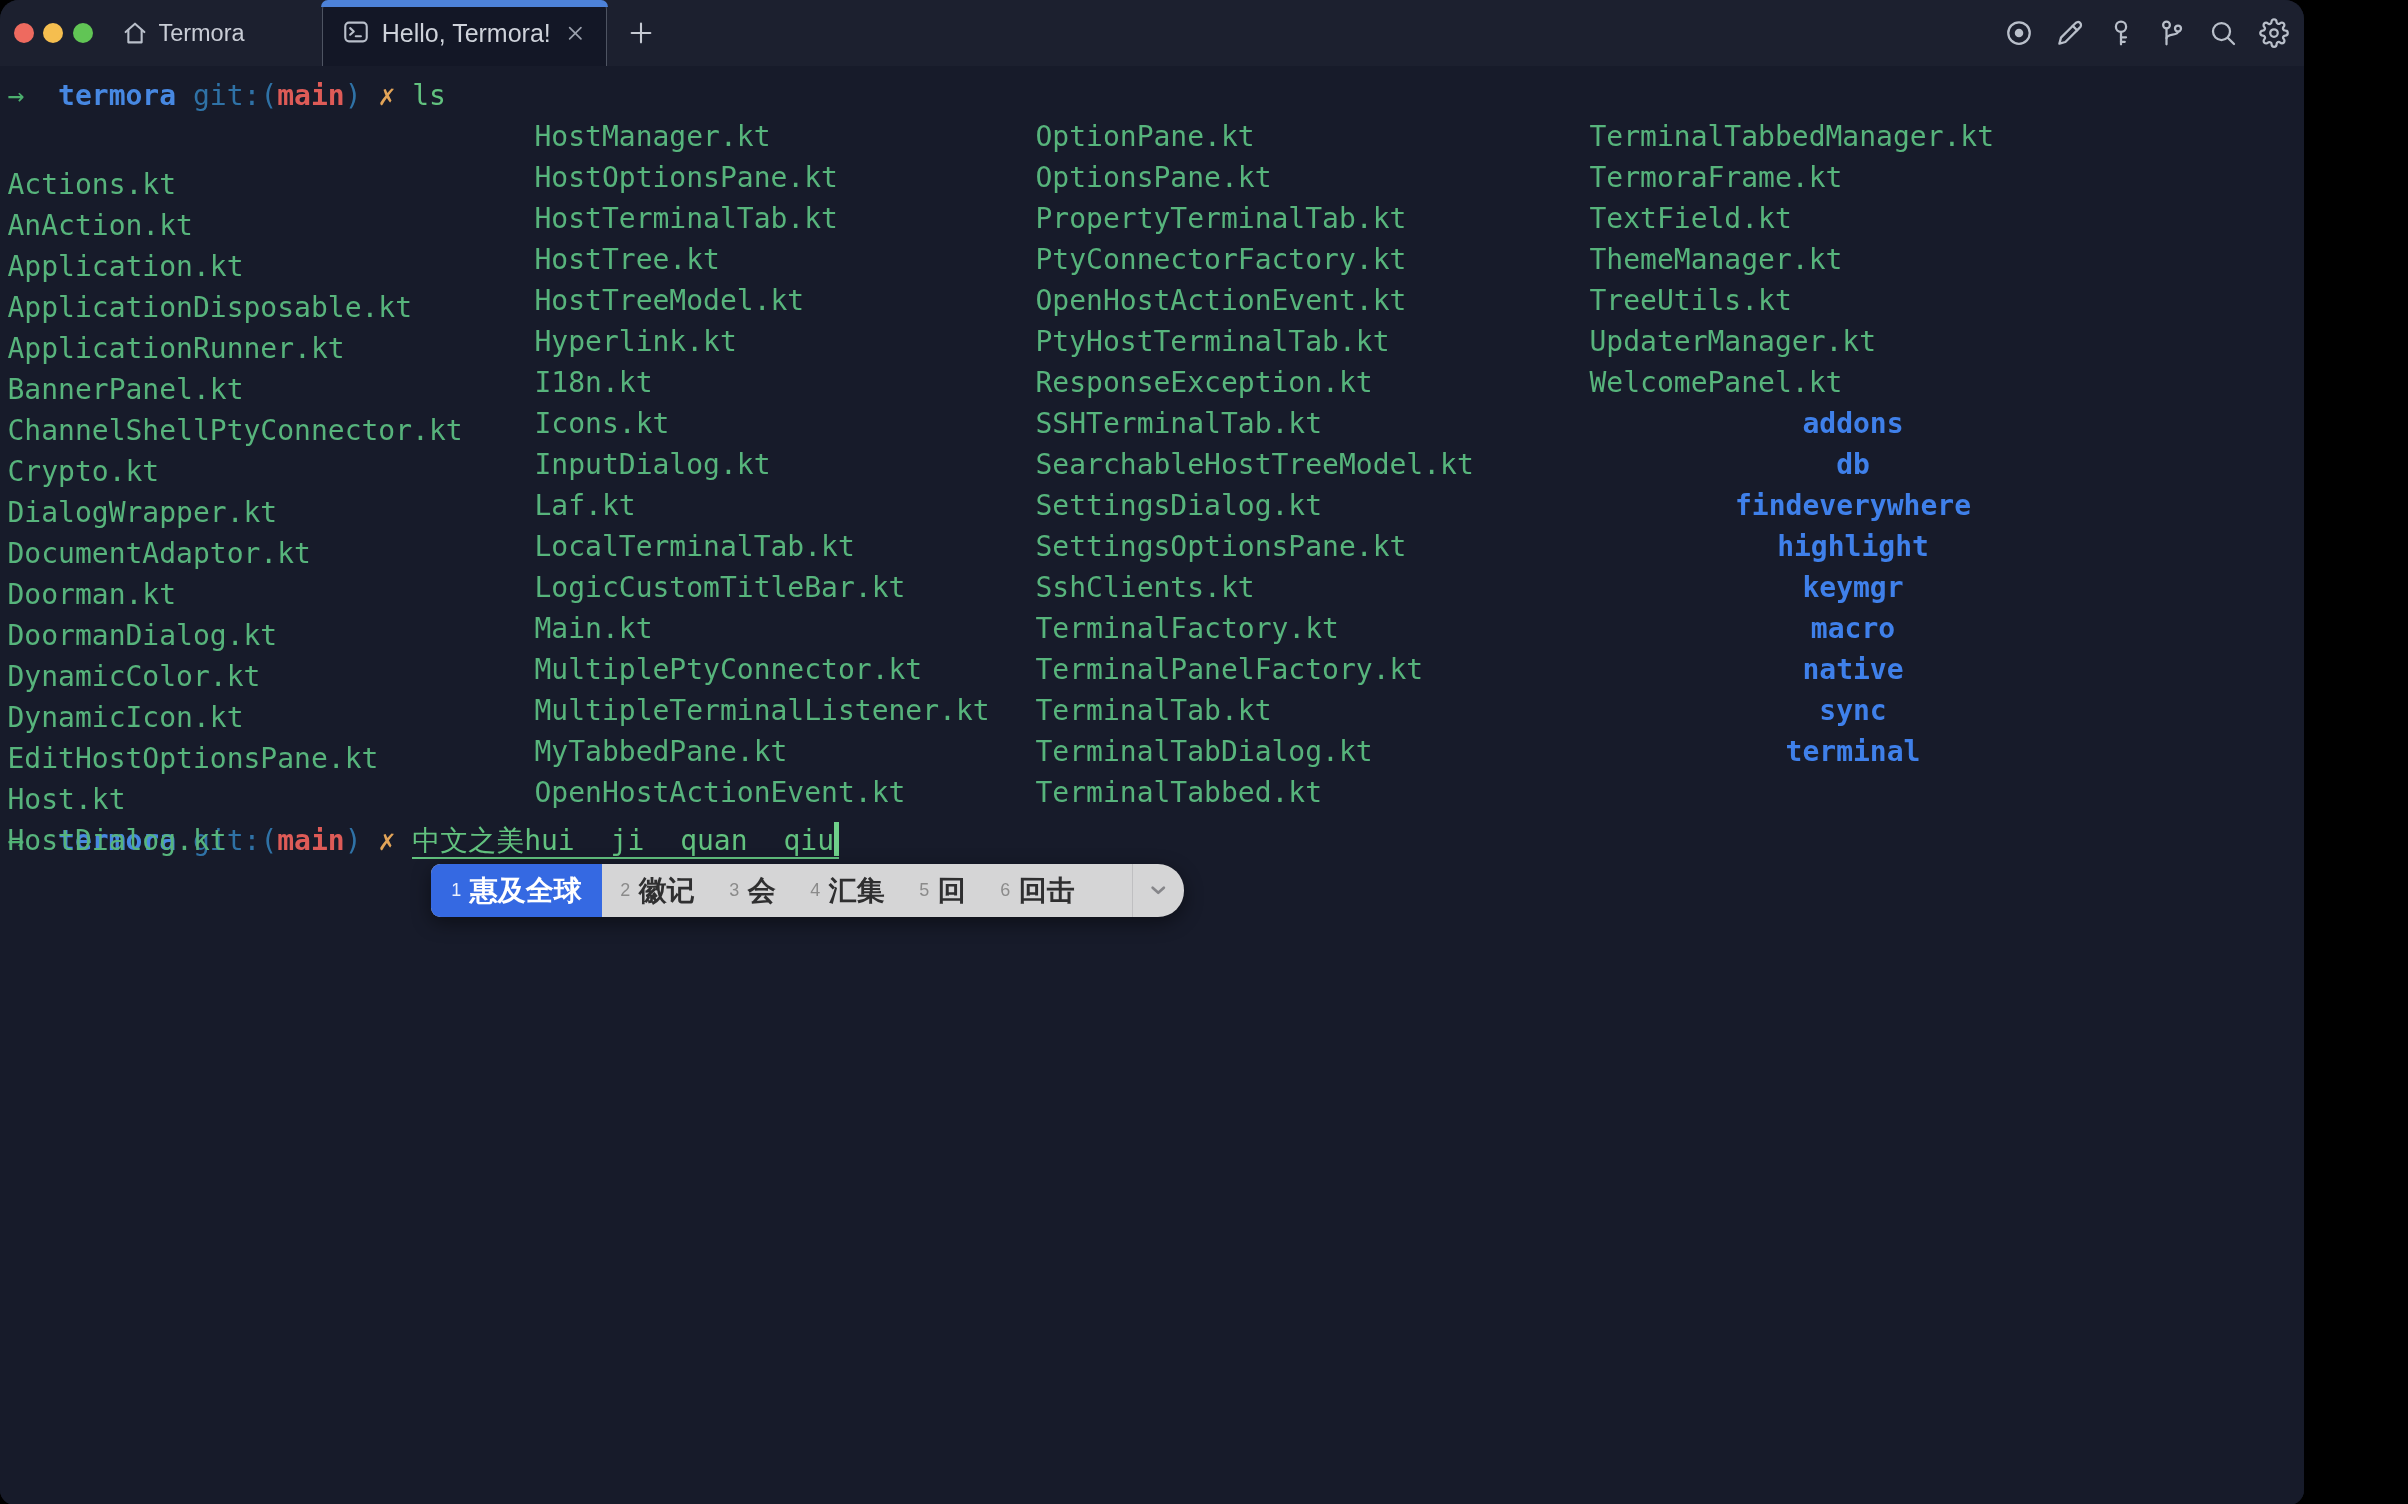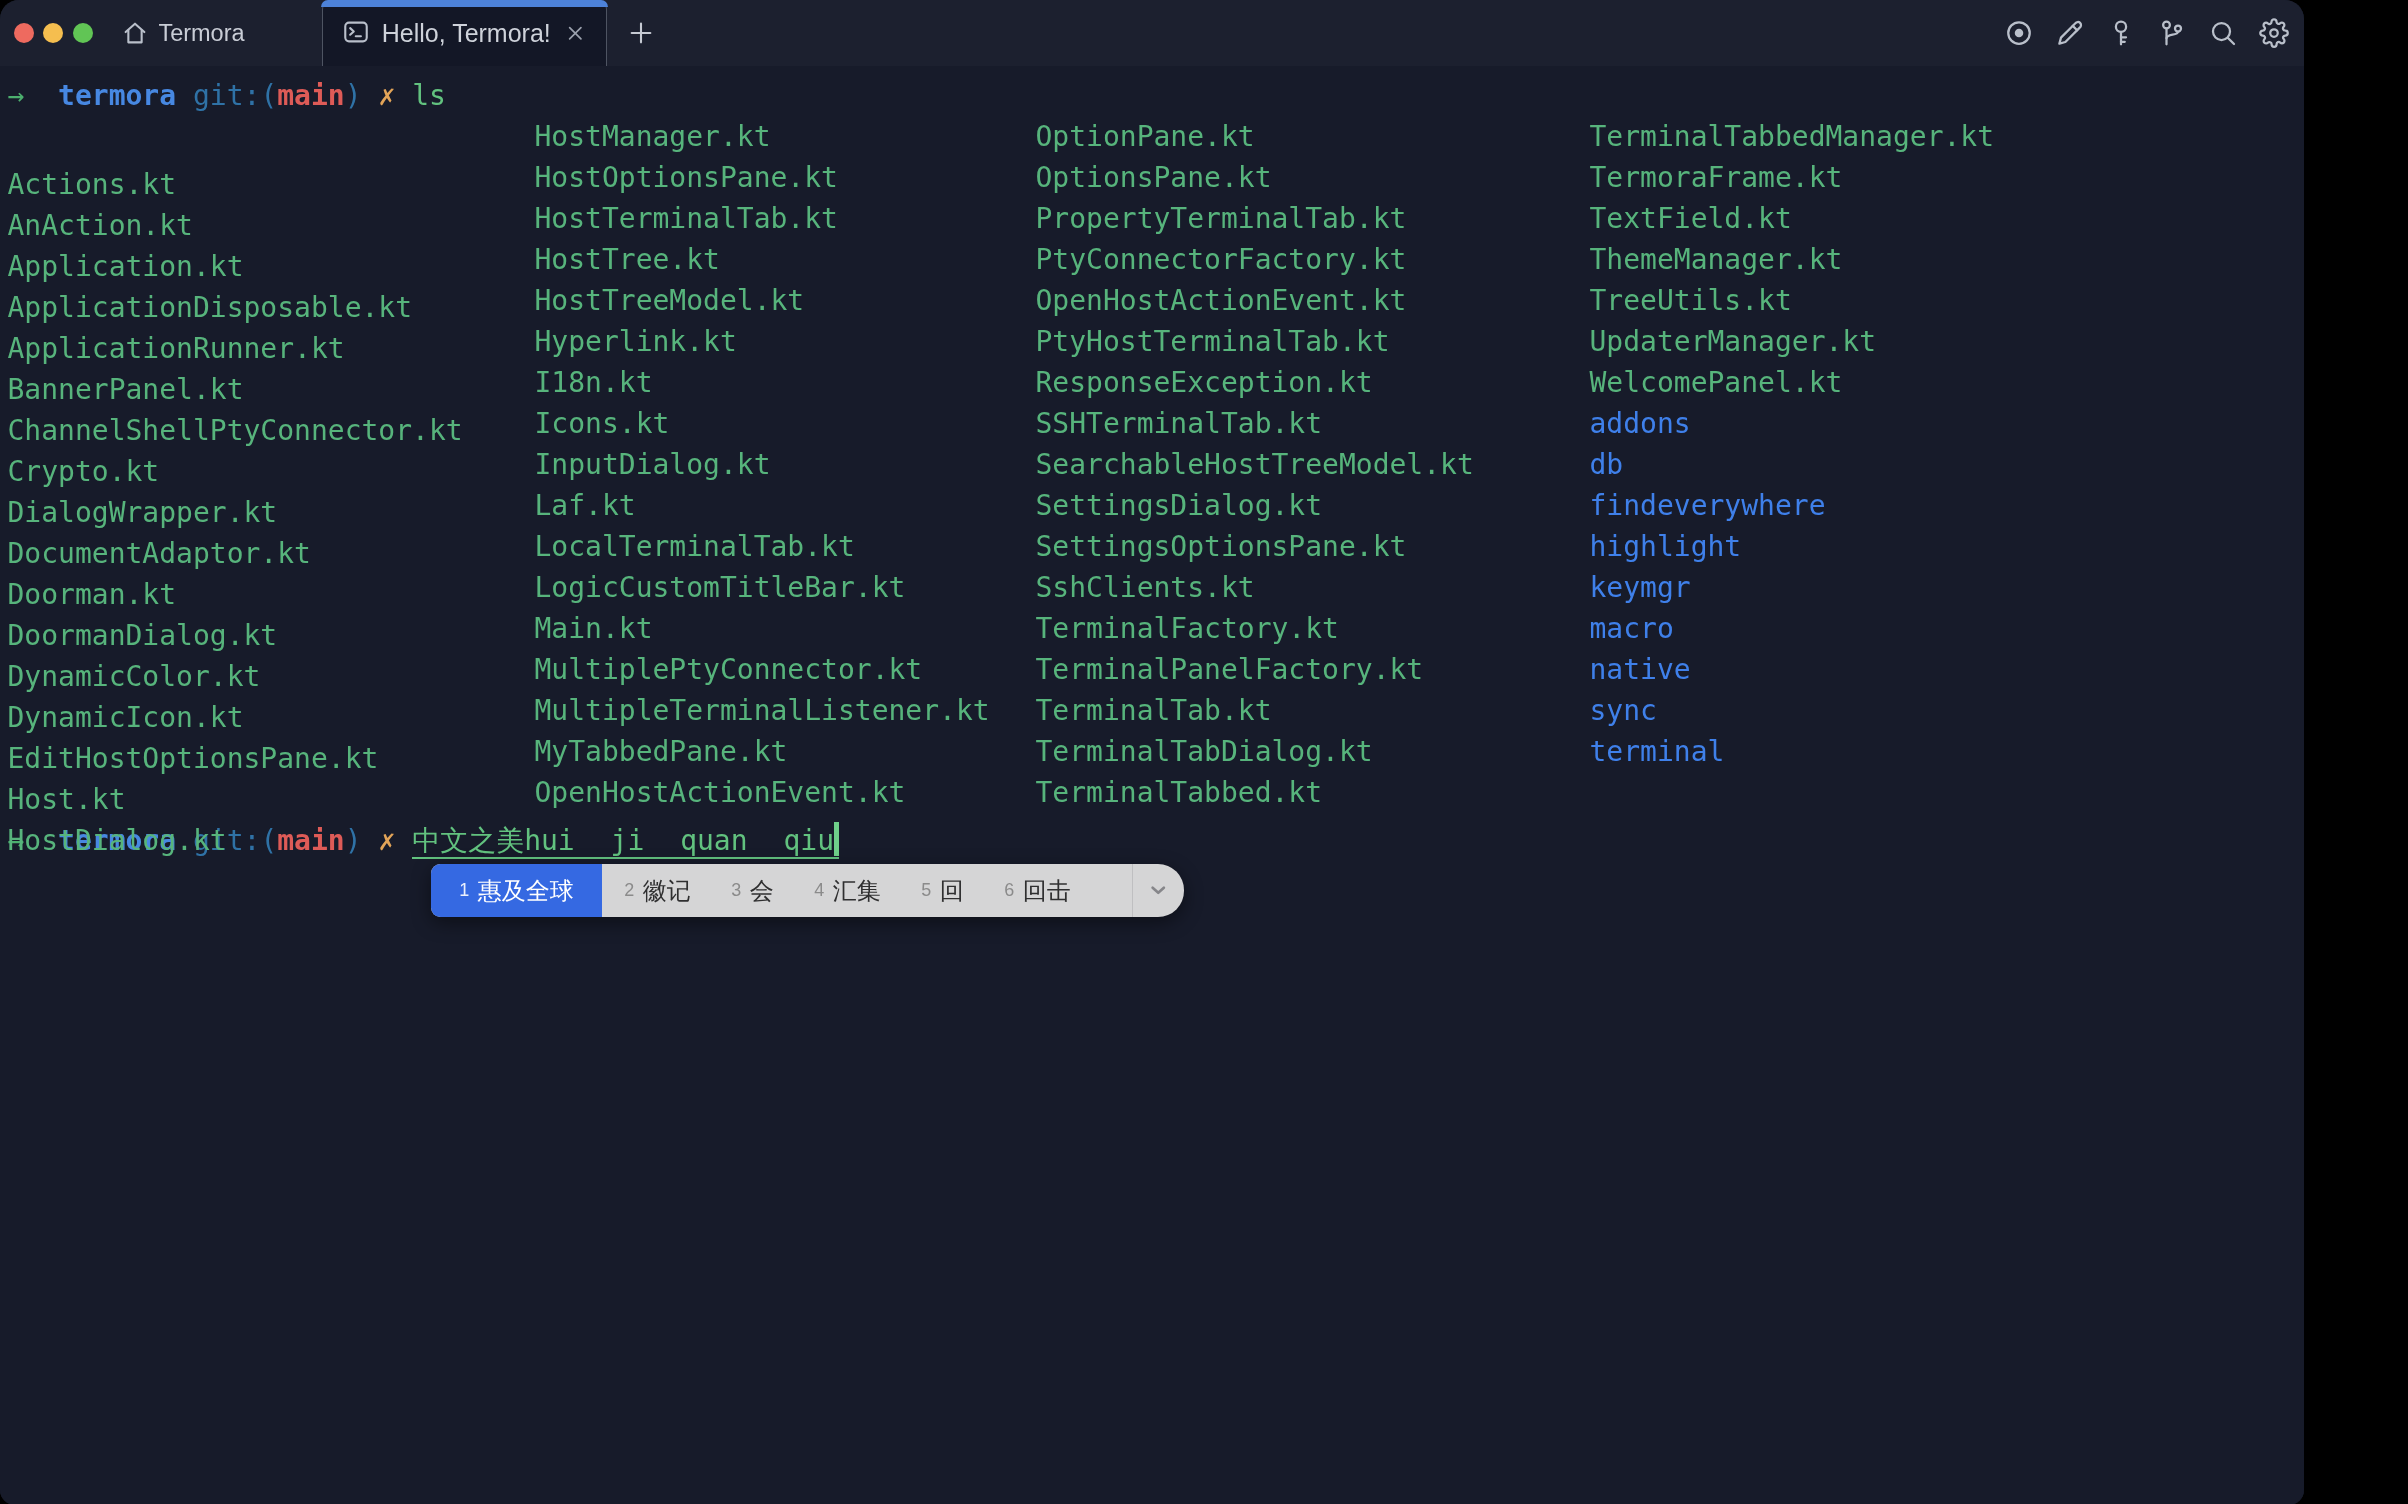--- a/index.html
+++ b/index.html
@@ -29,31 +29,31 @@
   .line{height:41px;white-space:pre;}
   .c-arrow{color:var(--arrow-green,#4caf6e);}
   .c-cwd{color:var(--cwd-blue,#4788e2);font-weight:bold;}
   .c-git{color:var(--git-blue,#2f72a6);}
   .c-branch{color:var(--branch-red,#de5b57);font-weight:bold;}
   .c-dirty{color:var(--dirty-orange,#e2a458);font-weight:bold;}
   .c-cmd{color:var(--cmd-green,#62c27f);}
   .filegrid{position:relative;height:704px;}
   .fcol{position:absolute;top:0;width:527px;}
   .fitem{height:41px;line-height:41px;white-space:pre;color:var(--file-green,#57b47c);}
-  .fitem.dir{color:var(--dir-blue,#3f80ea);font-weight:normal;}
+  .fitem.dir{color:var(--dir-blue,#3f80ea);font-weight:bold;text-align:center;}
   .compose{border-bottom:2.8px solid var(--cmd-green,#62c27f);}
   .pinyin{word-spacing:19px;}
   .caret{display:inline-block;width:4.7px;height:34px;background:var(--caret-green,#6fd08a);vertical-align:-5.6px;}
 
   
   .ime{position:absolute;left:431px;top:798px;width:753px;height:53px;background:#d5d5d6;border-radius:9.4px 26px 26px 9.4px;display:flex;align-items:stretch;box-shadow:0 5.6px 19px rgba(0,0,0,.45);font-family:"Liberation Sans",sans-serif;}
   .ime-cands{display:flex;align-items:stretch;}
   .cand{display:flex;align-items:center;justify-content:center;gap:8.5px;padding:0 15px;box-sizing:border-box;}
   .cand .num{font-size:18px;color:#8b8b8b;}
-  .cand .txt{font-size:24px;color:#2f2f30;white-space:nowrap;}
+  .cand .txt{font-size:28px;color:#2f2f30;white-space:nowrap;font-weight:bold;}
   .cand.sel{background:var(--ime-blue,#3569e2);border-radius:9.4px 0 0 9.4px;}
   .cand.sel .num{color:rgba(255,255,255,.9);}
   .cand.sel .txt{color:#ffffff;}
   .cand:nth-child(1){min-width:171px;}
   .cand:nth-child(2){min-width:111px;}
   .cand:nth-child(3){min-width:79px;}
   .cand:nth-child(4){min-width:111px;}
   .cand:nth-child(5){min-width:79px;}
   .cand:nth-child(6){min-width:111px;}
   .ime-chev{margin-left:auto;width:51px;display:flex;align-items:center;justify-content:center;border-left:1.9px solid #bfbfc1;}

